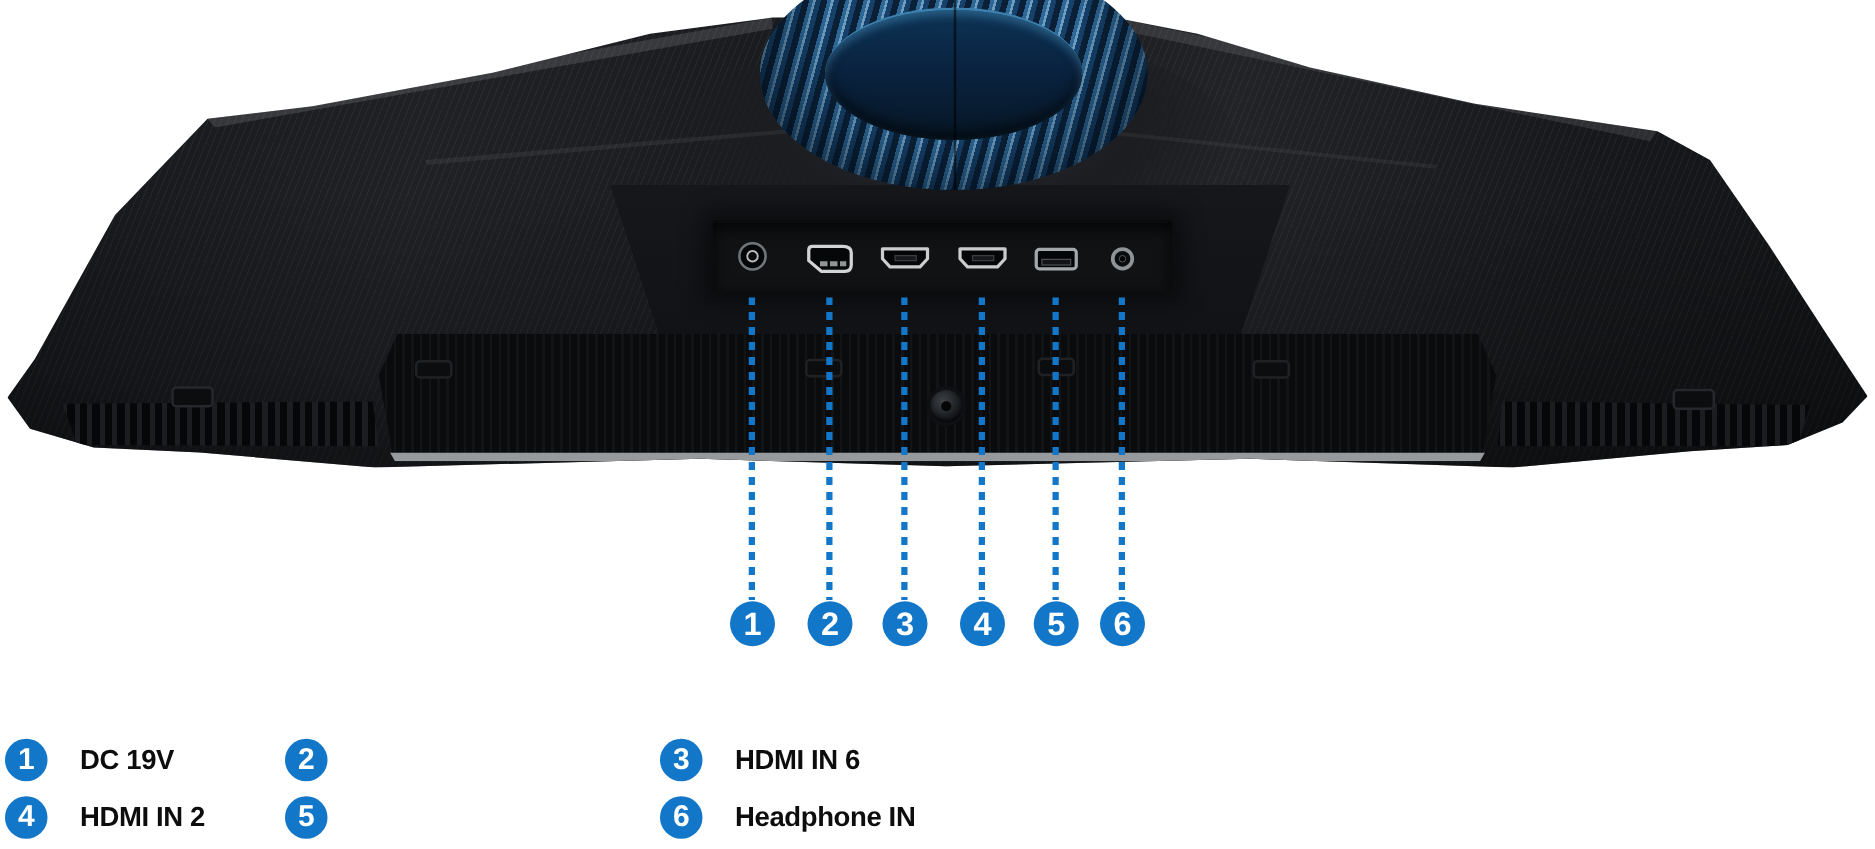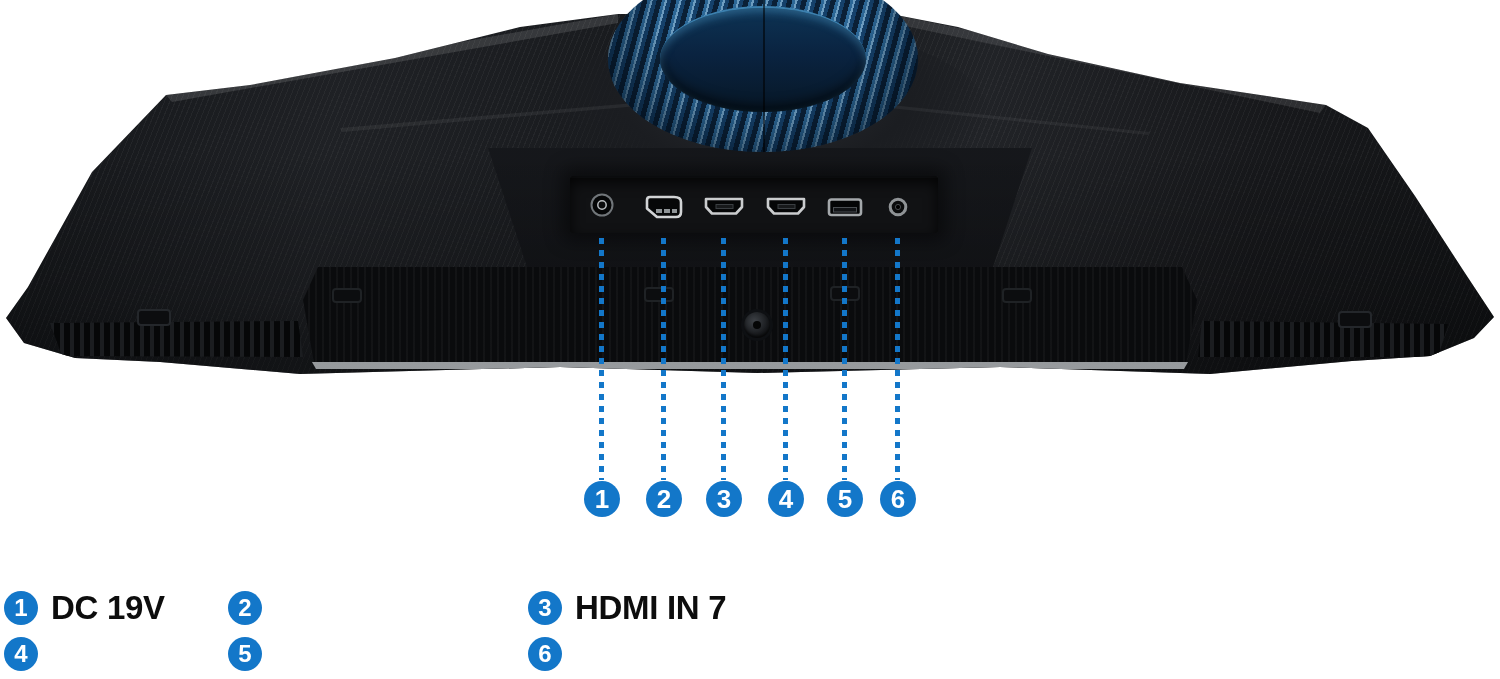--- a/index.html
+++ b/index.html
@@ -91,21 +91,21 @@
     position:absolute;top:481px;width:36px;height:36px;border-radius:50%;
     background:var(--accent);color:#ffffff;font-size:26px;font-weight:700;
     display:flex;align-items:center;justify-content:center;
   }
   
   .legend-item{position:absolute;display:flex;align-items:center;height:36px;}
   .lg-circle{
     width:34px;height:34px;border-radius:50%;background:var(--accent);color:#ffffff;
     font-size:24px;font-weight:700;display:flex;align-items:center;justify-content:center;flex:0 0 auto;
   }
-  .lg-label{margin-left:13px;font-size:33px;font-weight:700;letter-spacing:-0.3px;color:var(--text);white-space:nowrap;}
+  .lg-label{margin-left:26px;font-size:22px;font-weight:700;letter-spacing:-0.3px;color:var(--text);white-space:nowrap;}
 </style>
 </head>
 <body>
 
 <div class="stage">
 
   <div class="mon-body">
     <div class="mon-tex"></div>
     <div class="shoulder"></div>
     <div class="center-flat"></div>
@@ -187,26 +187,28 @@
   <div>
     <div class="legend-item" style="left:4px;top:590px;">
       <span class="lg-circle">1</span>
       <span class="lg-label">DC 19V</span>
     </div>
     <div class="legend-item" style="left:228px;top:590px;">
       <span class="lg-circle">2</span>
     </div>
     <div class="legend-item" style="left:528px;top:590px;">
       <span class="lg-circle">3</span>
-      <span class="lg-label">HDMI IN 7</span>
+      <span class="lg-label">HDMI IN 6</span>
     </div>
     <div class="legend-item" style="left:4px;top:636px;">
       <span class="lg-circle">4</span>
+      <span class="lg-label">HDMI IN 2</span>
     </div>
     <div class="legend-item" style="left:228px;top:636px;">
       <span class="lg-circle">5</span>
     </div>
     <div class="legend-item" style="left:528px;top:636px;">
       <span class="lg-circle">6</span>
+      <span class="lg-label">Headphone IN</span>
     </div>
   </div>
 
 </div>
 
 </body></html>

